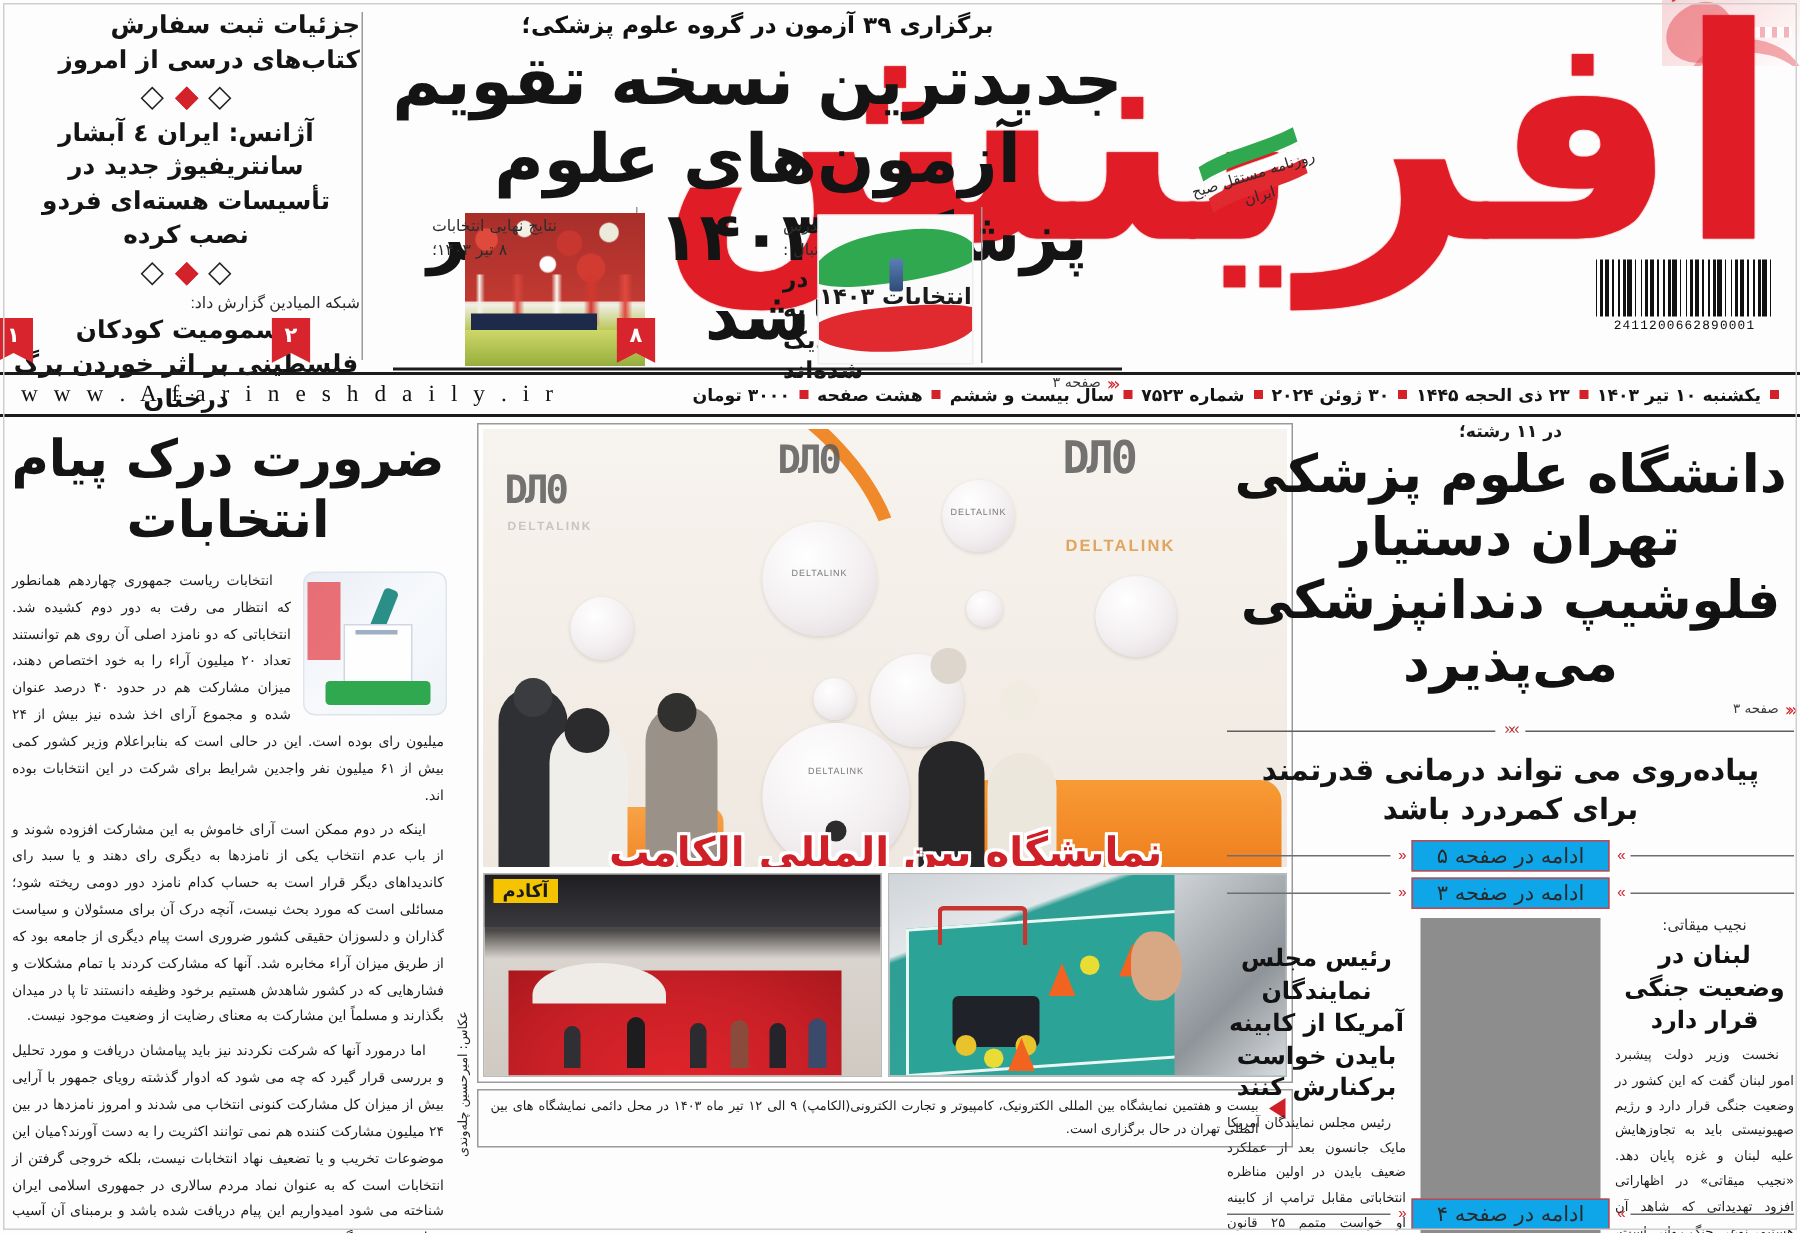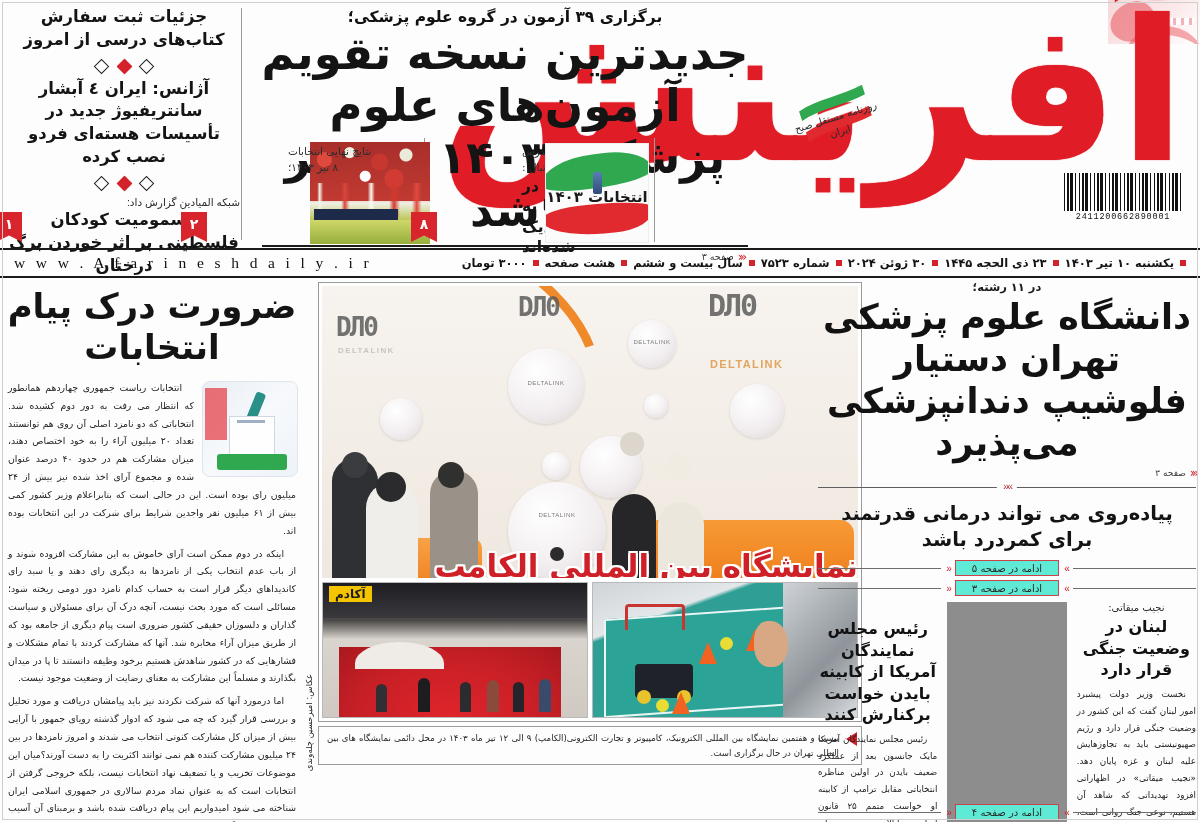--- a/index.html
+++ b/index.html
@@ -97,21 +97,21 @@
     margin: 2px 26px 0 0;
   }
   .chev { color: #d3222a; font-size: 12px; letter-spacing: -3px; }
 
   
   .vsep { position: absolute; width: 1px; background: #9a9a9a; }
 
   
   .teasers { position: absolute; right: 960px; top: 6px; width: 232px; }
   .teaser { text-align: center; font-family: "DejaVu Sans", sans-serif; }
-  .teaser.t1 { font-size: 16.5px; font-weight: 700; line-height: 1.38; color: #151515; }
+  .teaser.t1 { font-size: 16.5px; font-weight: 700; line-height: 1.38; color: #151515; text-align: right; }
   .teaser.t2 { font-size: 16.5px; font-weight: 700; line-height: 1.38; color: #151515; }
   .teaser.t3 { font-size: 16.5px; font-weight: 700; line-height: 1.38; color: #151515; }
   .teaser-sub { font-size: 10.5px; font-weight: 400; color: #2b2b2b; line-height: 1.4; }
   .diamonds { text-align: center; padding: 5px 0 3px; letter-spacing: 1px; }
   .diamonds span { display: inline-block; width: 11px; height: 11px;
     transform: rotate(45deg); margin: 0 3px; border: 1.3px solid #222; vertical-align: middle; }
   .diamonds span.fill { background: #d3222a; border-color: #d3222a; }
 
   
   .numflag {
@@ -272,22 +272,22 @@
   .bigphoto .head { position: absolute; border-radius: 50%; }
   .bigphoto .counter {
     position: absolute; right: 4px; bottom: 0; width: 210px; height: 58px;
     background: linear-gradient(180deg,#f79b35,#ef7f1f); border-radius: 14px 14px 0 0;
   }
   .bigphoto .counter2 {
     position: absolute; left: 30px; bottom: 0; width: 130px; height: 40px;
     background: linear-gradient(180deg,#f8a247,#f08726); border-radius: 10px 10px 0 0;
   }
   .caption-overlay {
-    position: absolute; left: 0; right: 0; bottom: -6px; text-align: right;
-    font-family: "DejaVu Sans", sans-serif; font-weight: 700; font-size: 31px;
+    position: absolute; left: 0; right: 0; bottom: -6px; text-align: center;
+    font-family: "DejaVu Sans", sans-serif; font-weight: 700; font-size: 27px;
     color: #cf1f27; letter-spacing: -1px;
     text-shadow: -2px 0 0 #fff, 2px 0 0 #fff, 0 -2px 0 #fff, 0 2px 0 #fff,
                  -2px -2px 0 #fff, 2px 2px 0 #fff, -2px 2px 0 #fff, 2px -2px 0 #fff;
   }
   .photorow { display: flex; gap: 4px; margin-top: 4px; }
   .subphoto { position: relative; width: 50%; height: 136px; overflow: hidden; border: 1px solid #b9b9b9; }
 
   
   .sp-a { background: linear-gradient(160deg,#cfd4d8 0%,#e4e7ea 24%,#2f9e94 26%,#31a79c 100%); }
   .sp-a .field { position: absolute; left: 4%; top: 22%; width: 78%; height: 74%;
@@ -347,22 +347,22 @@
     background: #fdfdfd; padding: 0 6px; color: #b6383f; font-size: 11px; letter-spacing: -2px; }
   .r-sub {
     text-align: center; font-family: "DejaVu Sans", sans-serif; font-weight: 700;
     font-size: 19.5px; line-height: 1.32; color: #141414; padding: 6px 6px 4px;
   }
   .cont-tag {
     display: flex; align-items: center; gap: 5px; justify-content: center;
     margin: 4px 0 2px;
   }
   .cont-tag .ln { flex: 1; height: 1px; background: #6e6e6e; }
-  .cont-tag .lbl { border: 1px solid #c8444b; color: #2a2a2a; font-size: 10px;
-    padding: 1.5px 16px; font-family: "DejaVu Sans", sans-serif; background: #5eead4; }
+  .cont-tag .lbl { border: 1px solid #c8444b; color: #2a2a2a; font-size: 14px;
+    padding: 1.5px 16px; font-family: "DejaVu Sans", sans-serif; background: #0ea5e9; }
   .cont-tag .ar { color: #cf1f27; font-size: 10px; letter-spacing: -2px; }
 
   .twocol { display: flex; gap: 10px; margin-top: 6px; }
   .twocol > div { width: 50%; }
   .tc-over { text-align: center; font-size: 10px; color: #2c2c2c;
     font-family: "DejaVu Sans", sans-serif; margin-bottom: 3px; }
   .tc-head { text-align: center; font-size: 16px; font-weight: 700; line-height: 1.34;
     color: #121212; font-family: "DejaVu Sans", sans-serif; margin-bottom: 5px; }
   .tc-body { font-family: "DejaVu Sans", sans-serif; font-size: 8.8px; line-height: 1.92;
     color: #1d1d1d; text-align: justify; }

